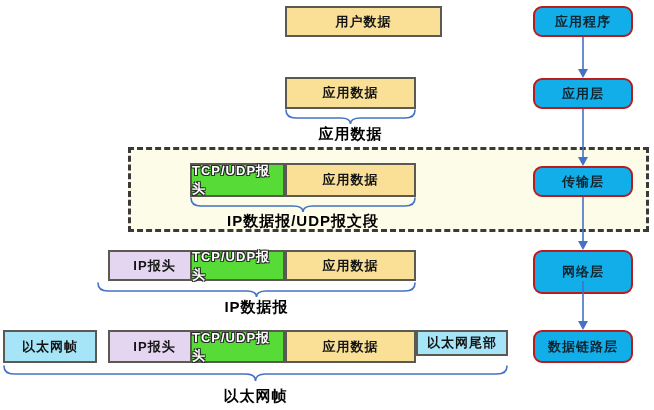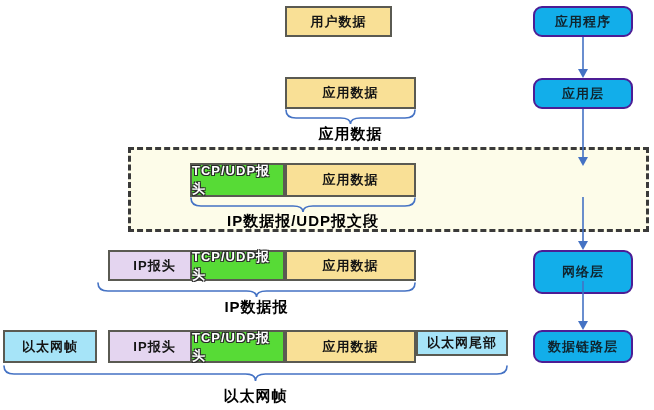--- a/index.html
+++ b/index.html
@@ -19,42 +19,42 @@
     background:#57DB36;
     color:#ffffff;
     text-shadow:-1px -1px 0 #2a2a2a,1px -1px 0 #2a2a2a,-1px 1px 0 #2a2a2a,1px 1px 0 #2a2a2a;
     justify-content:center;
   }
   .seg.purple{background:#E4D5F0;margin-left:11px;}
   .seg.lblue{background:#A6E4F8;}
   
   .stack-box{
     display:flex;align-items:center;justify-content:center;
-    background:#12AEEA;border:2px solid #4c1d95;border-radius:9px;
+    background:#12AEEA;border:2px solid #b91c1c;border-radius:9px;
     font-weight:bold;font-size:13px;color:#10242e;letter-spacing:1px;
   }
   
   .dashed-region{
     background:#FDFCE9;border:3px dashed #3a3a3a;
   }
   
   .brace-label{
     display:flex;align-items:center;justify-content:center;
     font-weight:bold;font-size:15px;color:#000000;letter-spacing:1px;
   }
   svg{display:block;}
 </style>
 </head>
 <body>
 
 <div id="canvas">
 
   <div class="abs dashed-region" style="left:128px;top:147px;width:521px;height:85px;"></div>
 
-  <div class="abs seg yellow" style="left:285px;top:6px;width:107px;height:31px;">
+  <div class="abs seg yellow" style="left:285px;top:6px;width:157px;height:31px;">
     <span>用户数据</span>
   </div>
 
   <div class="abs seg yellow" style="left:285px;top:77px;width:131px;height:32px;">
     <span>应用数据</span>
   </div>
   <svg class="abs" style="left:285px;top:109px;" width="131" height="17" viewBox="0 0 131 17">
     <path d="M 1 1 Q 1 9 11 9 L 55.5 9 Q 65.5 9 65.5 15 Q 65.5 9 75.5 9 L 120 9 Q 130 9 130 1" fill="none" stroke="#4472C4" stroke-width="1.6" stroke-linecap="round"></path>
   </svg>
   <div class="abs brace-label" style="left:285px;top:124px;width:131px;height:20px;">应用数据</div>
@@ -103,20 +103,23 @@
     <path d="M 1 1 Q 1 9 11 9 L 242.5 9 Q 252.5 9 252.5 16 Q 252.5 9 262.5 9 L 494 9 Q 504 9 504 1" fill="none" stroke="#4472C4" stroke-width="1.6" stroke-linecap="round"></path>
   </svg>
   <div class="abs brace-label" style="left:3px;top:386px;width:505px;height:20px;">以太网帧</div>
 
   <div class="abs stack-box" style="left:533px;top:6px;width:100px;height:31px;">
     <span>应用程序</span>
   </div>
   <div class="abs stack-box" style="left:533px;top:78px;width:100px;height:31px;">
     <span>应用层</span>
   </div>
+  <div class="abs stack-box" style="left:533px;top:166px;width:100px;height:31px;">
+    <span>传输层</span>
+  </div>
   <div class="abs stack-box" style="left:533px;top:250px;width:100px;height:44px;">
     <span>网络层</span>
   </div>
   <div class="abs stack-box" style="left:533px;top:330px;width:100px;height:33px;">
     <span>数据链路层</span>
   </div>
 
   <svg class="abs" style="left:576px;top:37px;" width="14" height="41" viewBox="0 0 14 41">
     <line x1="7" y1="0" x2="7" y2="33" stroke="#4472C4" stroke-width="1.6"></line>
     <polygon points="2,32 12,32 7,41" fill="#4472C4"></polygon>

